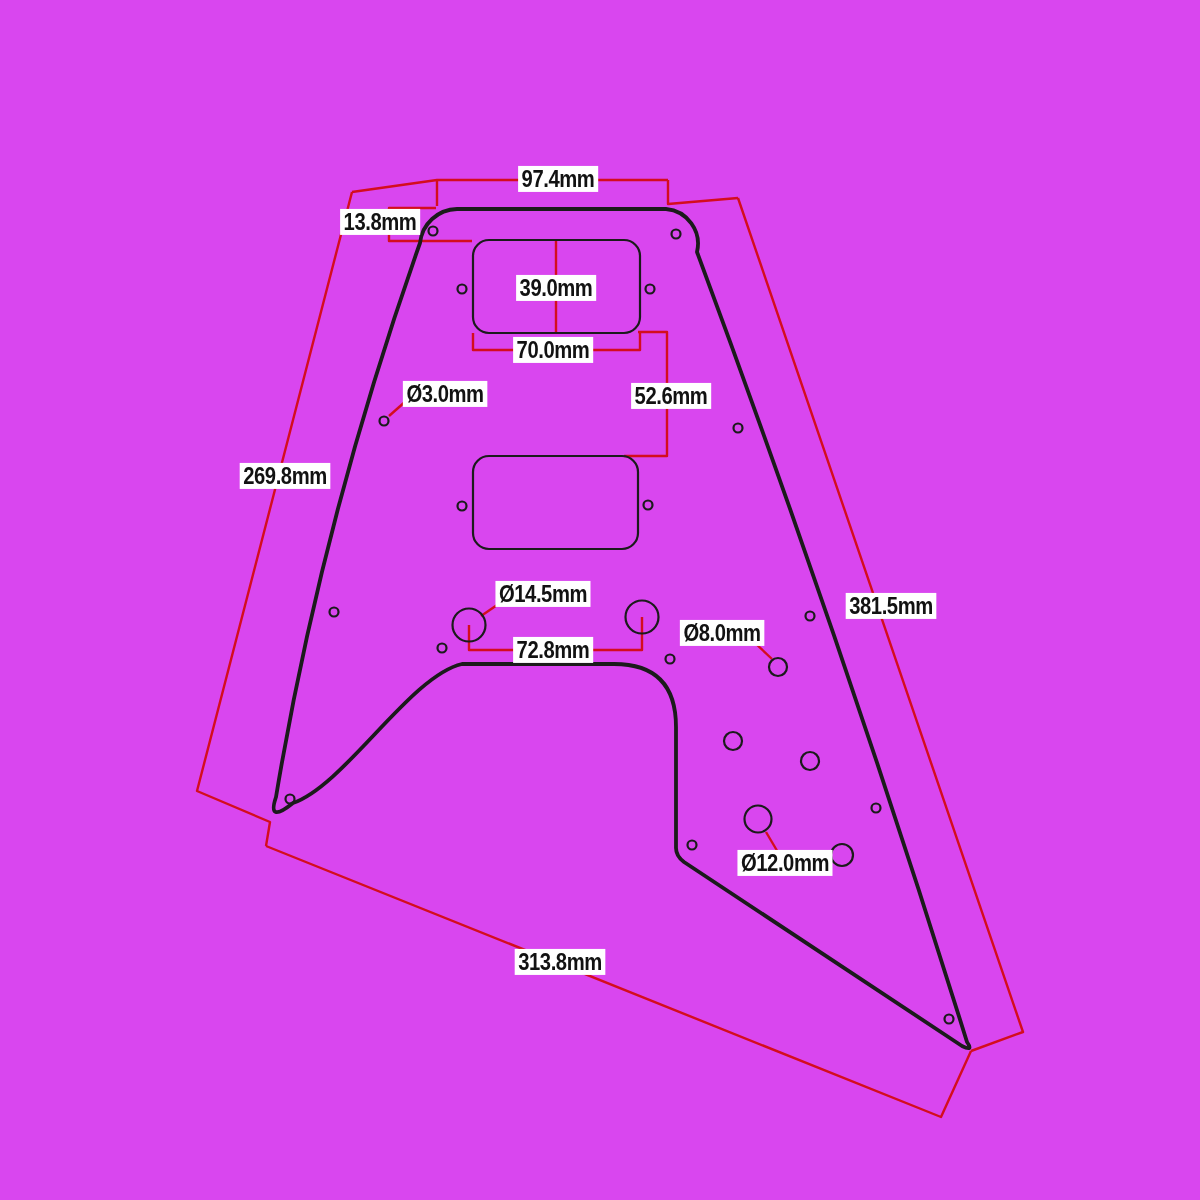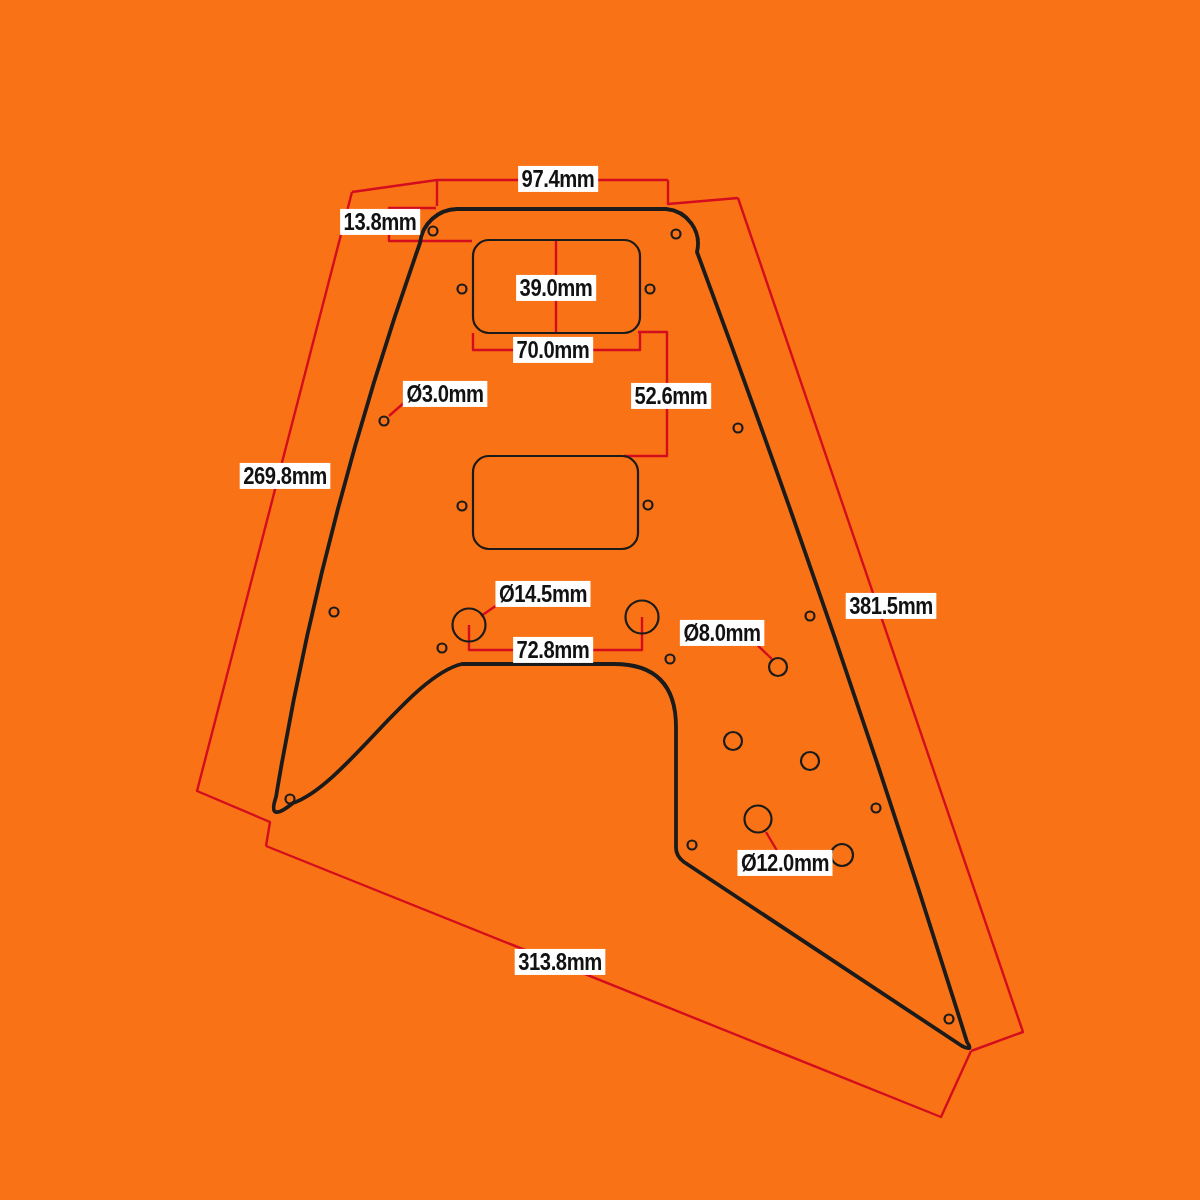--- a/index.html
+++ b/index.html
@@ -7,21 +7,21 @@
     padding: 0;
     background: #ffffff;
     width: 1200px;
     height: 1200px;
     font-family: "Liberation Sans", sans-serif;
   }
   .canvas {
     position: relative;
     width: 1200px;
     height: 1200px;
-    background: #f97316;
+    background: #d946ef;
     overflow: hidden;
   }
   .canvas svg {
     position: absolute;
     left: 0;
     top: 0;
   }
   .dim {
     position: absolute;
     transform: translate(-50%, -50%) scaleX(0.88);

